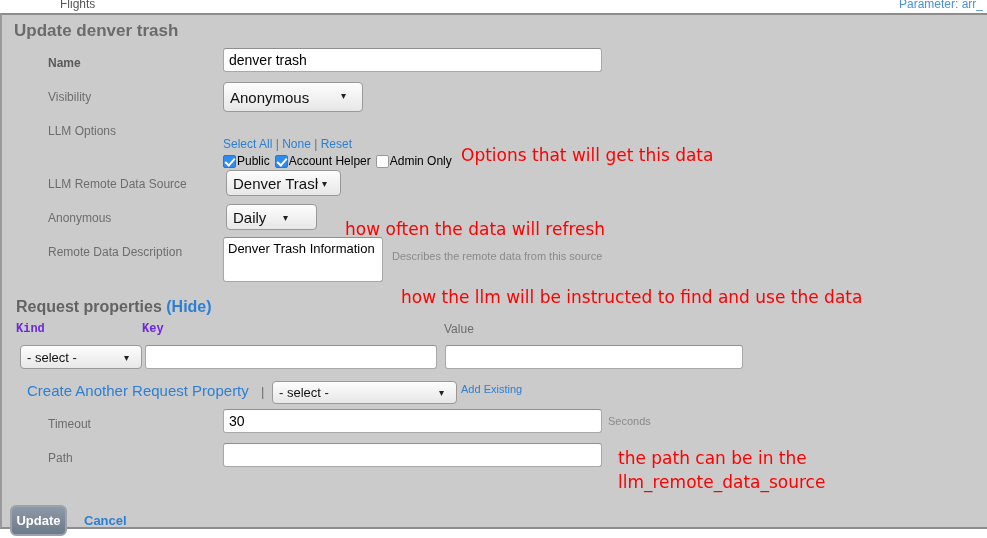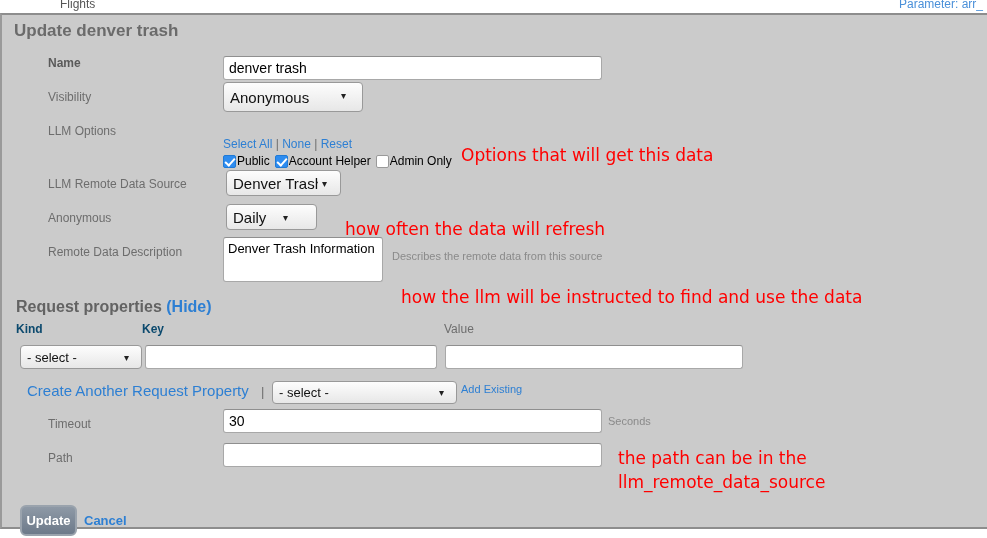--- a/index.html
+++ b/index.html
@@ -123,21 +123,21 @@
     position: absolute; left: 14px; top: 283px;
     font-size: 16px; font-weight: bold; color: #636363;
     white-space: nowrap;
   }
   #req-props-heading .lnk { font-weight: bold; font-size: 16px; }
 
   .col-head {
     position: absolute;
     font-size: 12px; color: #6d6d6d;
   }
-  .col-head.bold { font-weight: bold; color: #0c4a6e; }
+  .col-head.bold { font-weight: bold; color: #6d28d9; font-family: Liberation Mono, monospace; }
 
   
   .hint {
     position: absolute;
     font-size: 11px; color: #8a8a8a; white-space: nowrap;
   }
 
   
   .annot {
     position: absolute;
@@ -153,42 +153,41 @@
     position: absolute; left: 8px; top: 490px;
     width: 57px; height: 31px;
     background: linear-gradient(#8e99a6, #6d7a8a);
     border: 2px solid #9aa3ad;
     border-radius: 6px;
     color: #ffffff;
     font-family: "Liberation Sans", sans-serif;
     font-size: 13px; font-weight: bold;
     cursor: pointer;
     padding: 0;
-    margin-left: 10px;
   }
   #cancel-link {
     position: absolute; left: 82px; top: 498px;
     font-size: 13px; font-weight: bold;
   }
 </style>
 </head>
 <body>
 
 <div id="top-strip">
   <span id="top-tab-flights">Flights</span>
   <span id="top-parameter">Parameter: arr_</span>
 </div>
 
 <div id="form-panel">
 
   <div class="panel-title">Update denver trash</div>
 
   <div class="row">
     <span class="row-label bold" style="top:41px;">Name</span>
-    <input class="txt" type="text" style="left: 221px; top: 33px; width: 379px; height: 24px; margin-top: 8px;" value="denver trash">
+    <input class="txt" type="text" style="left: 221px; top: 33px; width: 379px; height: 24px;" value="denver trash">
   </div>
 
   <div class="row">
     <span class="row-label" style="top:75px;">Visibility</span>
     <div class="sel-wrap" style="left:221px; top:67px;">
       <select class="sel" style="left:0; top:0; width:140px; height:30px; font-size:15px;">
         <option>Anonymous</option>
       </select>
       <span class="sel-arrow" style="left:118px; top:9px;">▾</span>
     </div>

